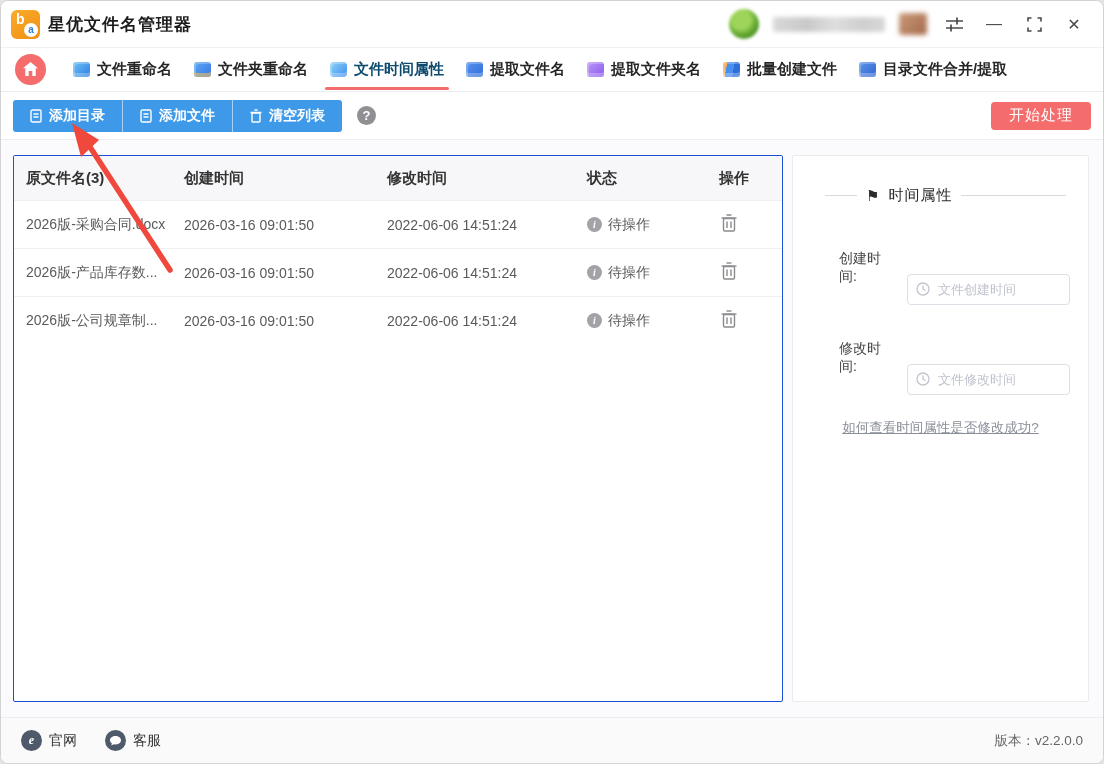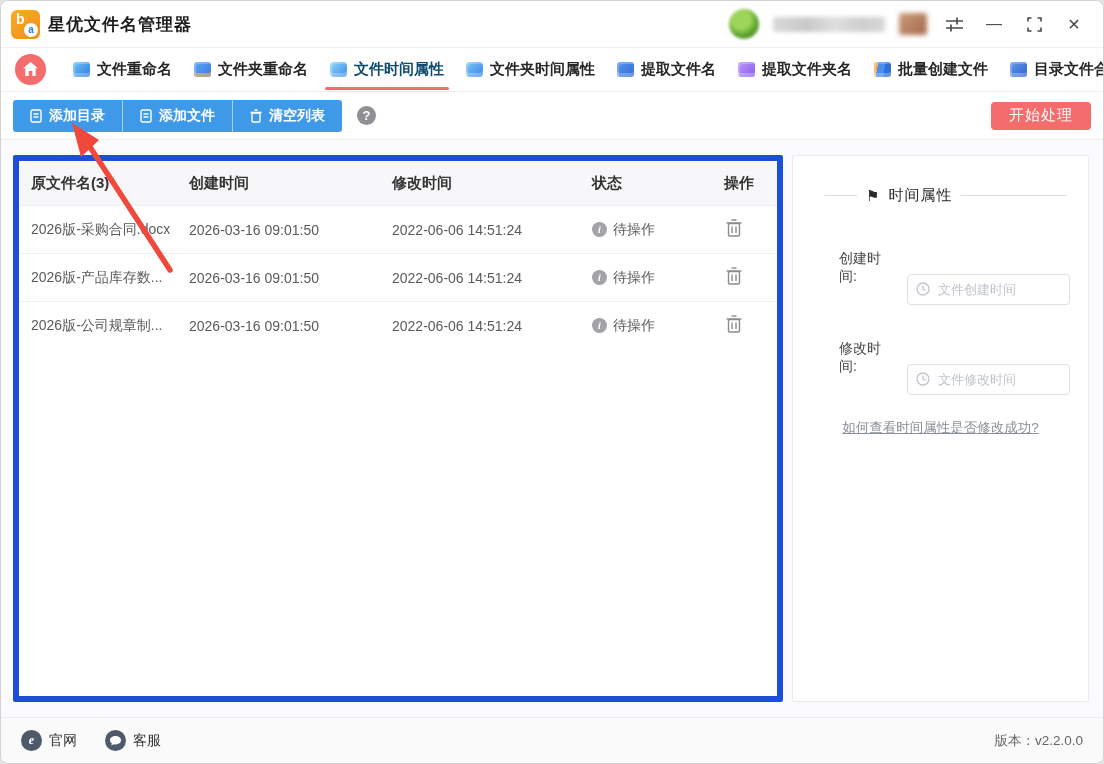--- a/index.html
+++ b/index.html
@@ -108,21 +108,21 @@
     margin-left:auto; width:100px; height:28px; background:#f56c6c; color:#fff;
     font-size:15px; border:none; border-radius:4px; cursor:pointer; letter-spacing:1px;
   }
 
   
   .content {
     flex:1; display:flex; gap:9px; padding:15px 14px 12px 12px; background:#fbfbfd;
     overflow:hidden;
   }
   .table-panel {
-    width:770px; flex:0 0 770px; background:#fff; border:6px solid #1d4ed8;
+    width:770px; flex:0 0 770px; background:#fff; border:1px solid #1d4ed8;
     border-radius:2px; height:547px; display:flex; flex-direction:column; overflow:hidden;
   }
   .t-header { display:flex; height:44px; align-items:center; background:#f7f7f9;
     font-size:15px; font-weight:bold; color:#333; flex:0 0 44px; }
   .t-row { display:flex; height:48px; align-items:center; border-top:1px solid #f0f0f3;
     font-size:14px; color:#5a5a5c; }
   .c-name { width:170px; padding-left:12px; overflow:hidden; white-space:nowrap; }
   .c-created { width:203px; }
   .c-modified { width:200px; }
   .c-status { width:120px; display:flex; align-items:center; gap:6px; }
@@ -225,24 +225,20 @@
       </div>
       <div class="tab">
         <span class="tab-ico ico-blue2"></span>
         <span>文件夹重命名</span>
       </div>
       <div class="tab active">
         <span class="tab-ico ico-clock1"></span>
         <span>文件时间属性</span>
       </div>
       <div class="tab">
-        <span class="tab-ico ico-clock2"></span>
-        <span>文件夹时间属性</span>
-      </div>
-      <div class="tab">
         <span class="tab-ico ico-blue3"></span>
         <span>提取文件名</span>
       </div>
       <div class="tab">
         <span class="tab-ico ico-purple"></span>
         <span>提取文件夹名</span>
       </div>
       <div class="tab">
         <span class="tab-ico ico-books"></span>
         <span>批量创建文件</span>

